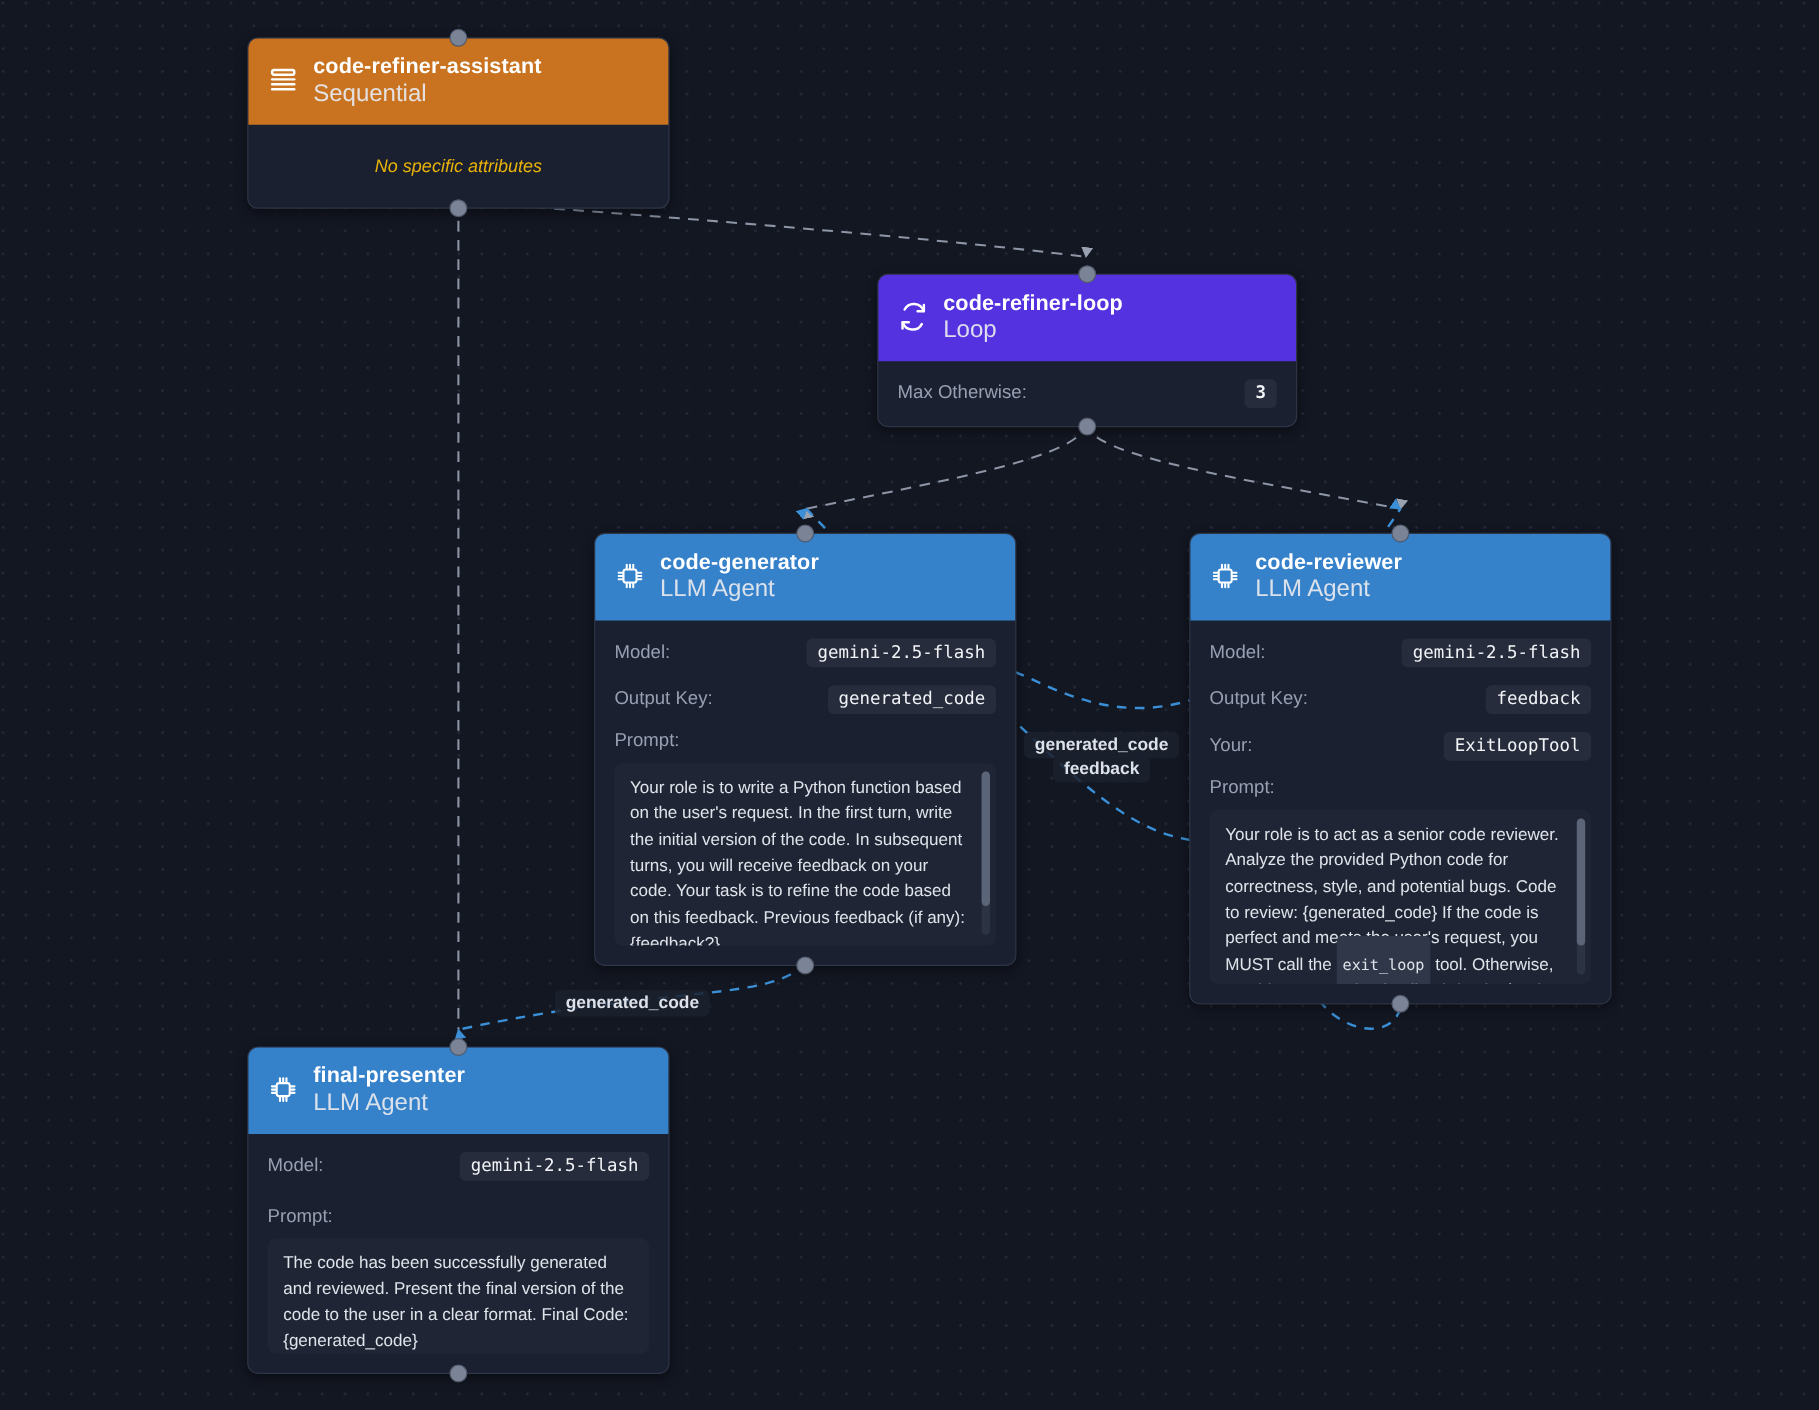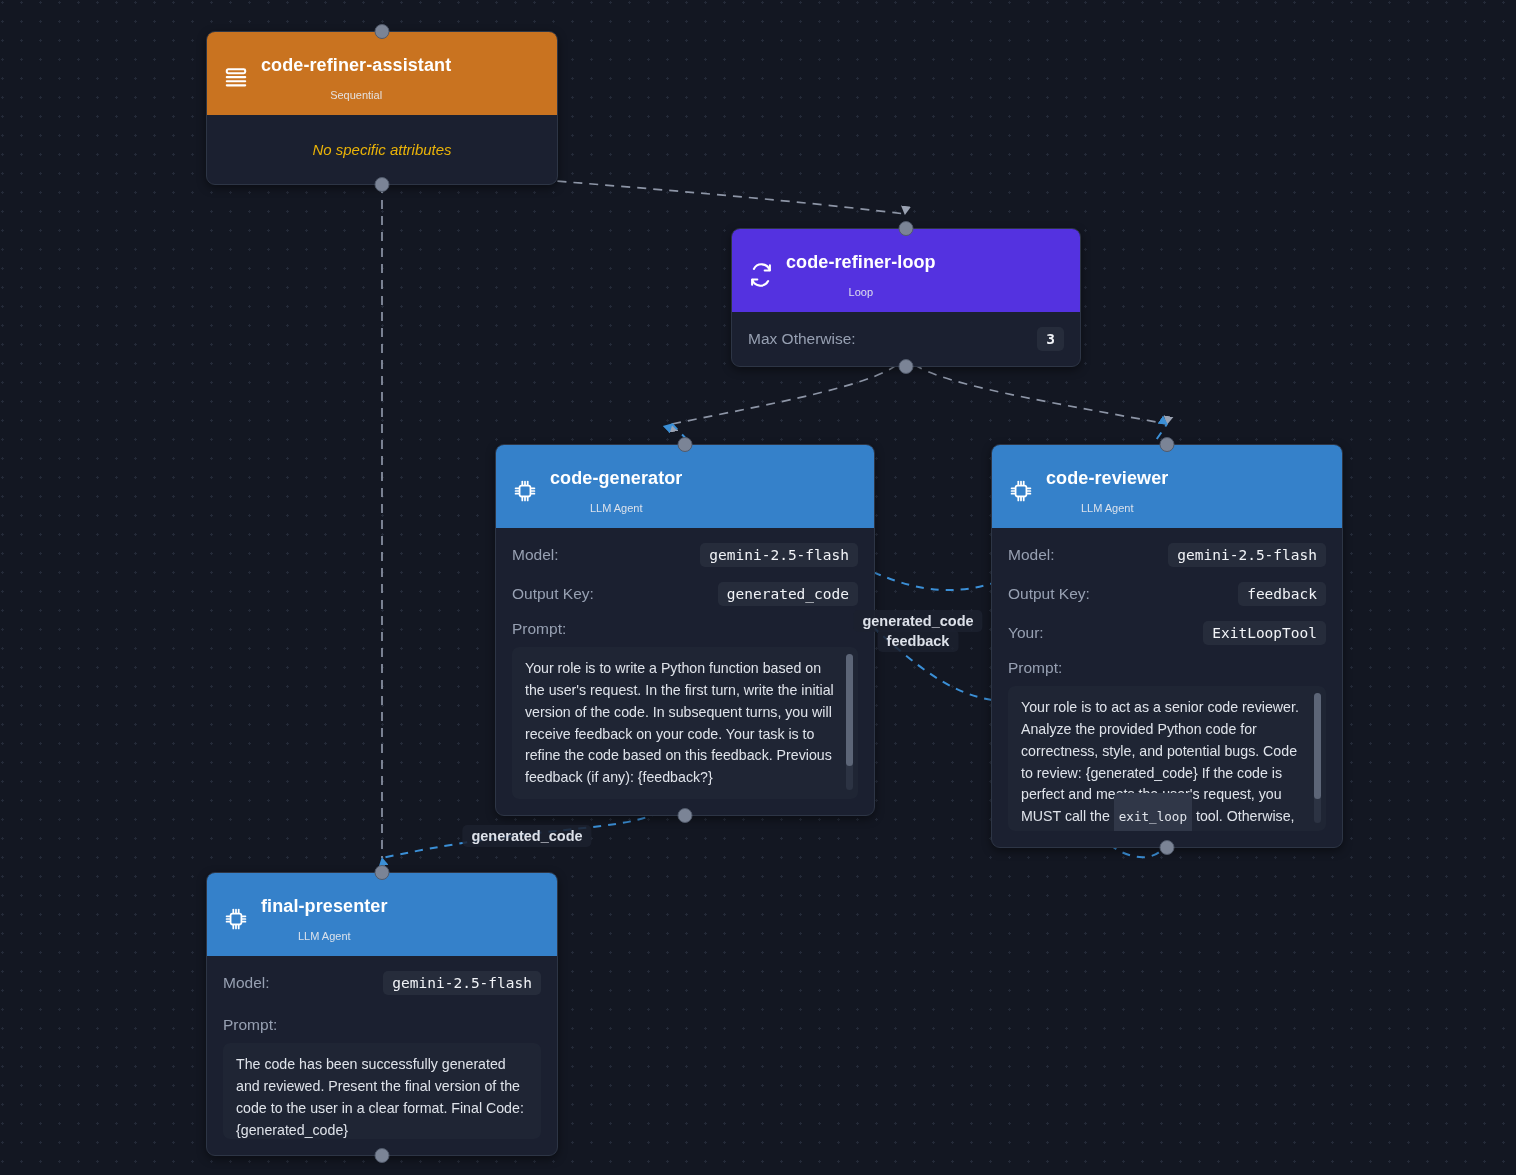--- a/index.html
+++ b/index.html
@@ -29,31 +29,30 @@
   .node {
     position: absolute;
     border-radius: 9px;
     background: #1b2030;
     border: 1px solid #2d3545;
     box-shadow: 0 3px 10px rgba(0,0,0,.45);
     overflow: visible;
   }
   .node-head {
     display: flex; align-items: center; gap: 12px;
-    padding: 23px 16px 14px 16px;
+    padding: 13px 16px 14px 16px;
     border-radius: 8px 8px 0 0;
-    text-align: center;
   }
   .node-head .icon { flex: 0 0 auto; display: block; line-height: 0; }
   .node-title-wrap { display: flex; flex-direction: column; line-height: 1.12; }
   .node-title {
     font-size: 18px; font-weight: bold; color: #ffffff; letter-spacing: .1px;
   }
   .node-subtitle {
-    font-size: 11px; color: #e7e9ee; margin-top: 14px; opacity: .93;
+    font-size: 20px; color: #e7e9ee; margin-top: 2px; opacity: .93;
   }
   .node-body { padding: 14px 16px 16px 16px; }
 
   .head-sequential { background: #c97320; }
   .head-loop       { background: #5432e0; }
   .head-llm        { background: #3581ca; }
 
   
   .port {
     position: absolute;
@@ -214,21 +213,21 @@
     </div>
     <div class="node-body" style="padding-bottom:12px;">
       <div class="attr-row" style="margin-bottom:2px;">
         <span class="attr-label">Max Otherwise:</span>
         <span class="chip chip-strong">3</span>
       </div>
     </div>
     <div class="port bottom"></div>
   </div>
 
-  <div class="node" style="left:495px; top:444px; width:380px;">
+  <div class="node" style="left:495px; top:444px; width:352px;">
     <div class="port top"></div>
     <div class="node-head head-llm">
       <span class="icon">
         <svg width="26" height="26" viewBox="0 0 24 24" fill="none" stroke="#ffffff" stroke-width="1.6" stroke-linecap="round">
           <rect x="7" y="7" width="10" height="10" rx="1.8"></rect>
           <line x1="9.5" y1="3.3" x2="9.5" y2="6.2"></line>
           <line x1="12" y1="3.3" x2="12" y2="6.2"></line>
           <line x1="14.5" y1="3.3" x2="14.5" y2="6.2"></line>
           <line x1="9.5" y1="17.8" x2="9.5" y2="20.7"></line>
           <line x1="12" y1="17.8" x2="12" y2="20.7"></line>

